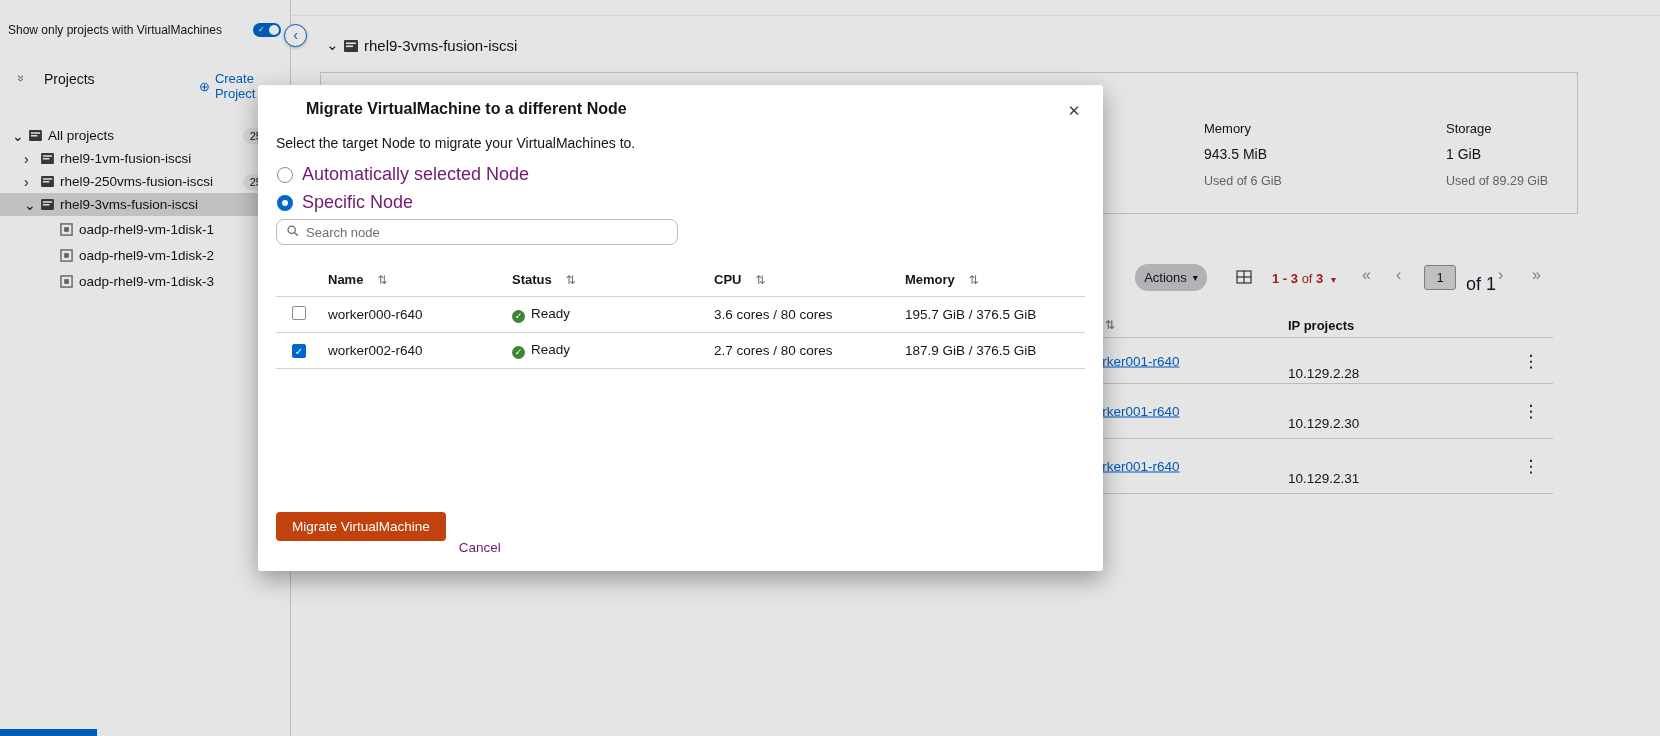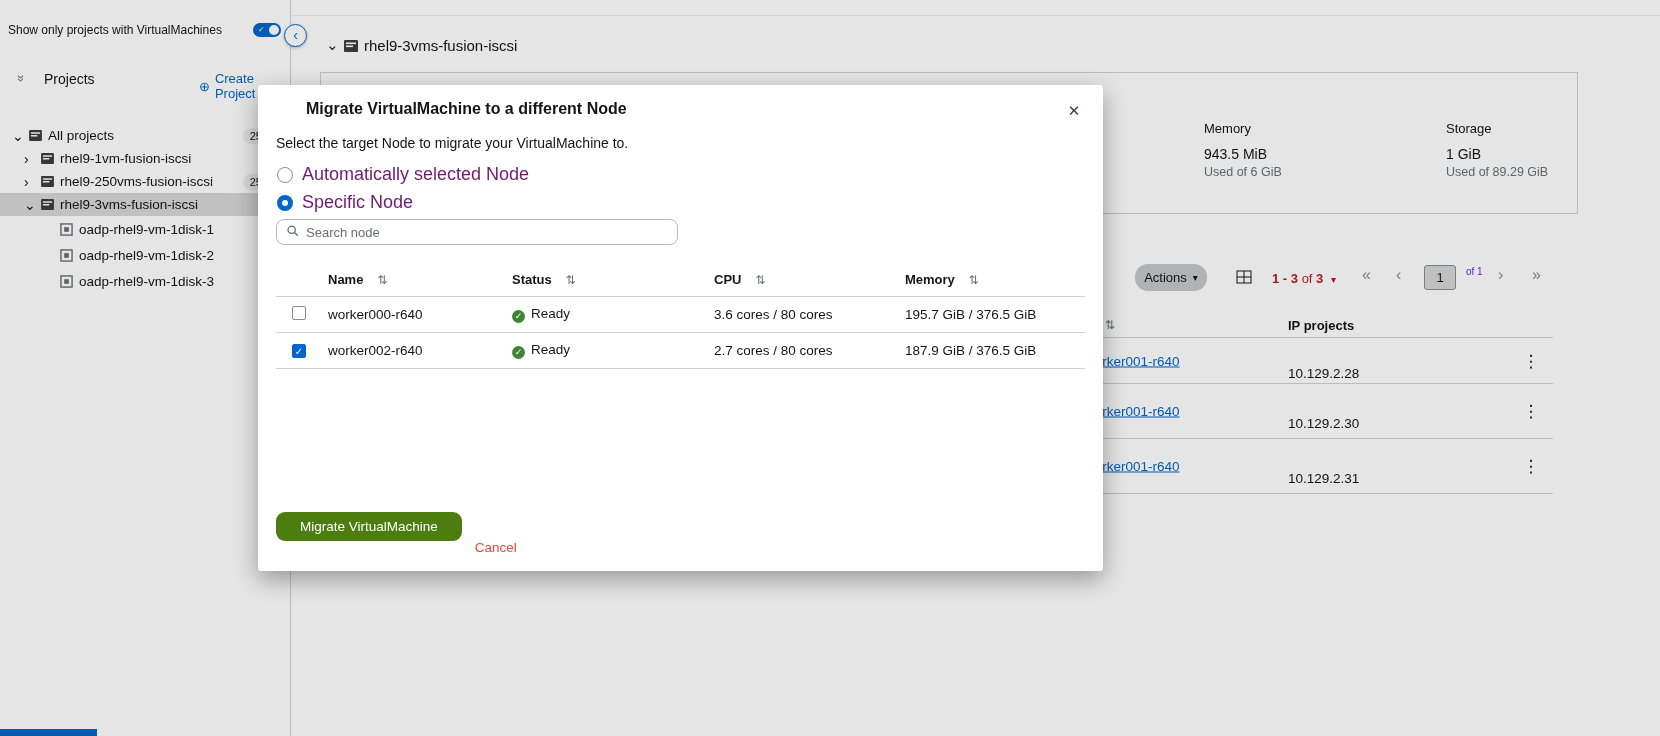--- a/index.html
+++ b/index.html
@@ -34,32 +34,32 @@
   .topline { position:absolute; left:0; top:15px; width:100%; height:1px; background:#ededed; }
   .vm-caret { position:absolute; left:34px; top:36px; font-size:15px; color:#151515; cursor:pointer; }
   .vm-title-icon { position:absolute; left:52px; top:38px; }
   .vm-title { position:absolute; left:72px; top:37px; font-size:15px; color:#151515; }
   .summary-card { position:absolute; left:28px; top:72px; width:1258px; height:142px; border:1px solid #d2d2d2; background:#fff; }
   .sum-block { position:absolute; top:48px; }
   .sum-block.mem { left:883px; }
   .sum-block.sto { left:1125px; }
   .sum-label { font-size:13px; color:#151515; }
   .sum-value { font-size:14px; color:#151515; margin-top:10px; }
-  .sum-sub { font-size:12.5px; color:#6a6e73; margin-top:3px; }
+  .sum-sub { font-size:12.5px; color:#6a6e73; margin-top:12px; }
 
   .actions-btn { position:absolute; left:843px; top:264px; width:72px; height:27px; border-radius:13px; background:#c4c7ca; color:#151515; font-size:13px; display:flex; align-items:center; justify-content:center; gap:6px; cursor:pointer; }
   .actions-btn .sm-caret { font-size:10px; }
   .columns-btn { position:absolute; left:944px; top:269px; cursor:pointer; }
   .pag-summary { position:absolute; left:980px; top:271px; font-size:13px; color:#b91c1c; cursor:pointer; white-space:nowrap; }
   .pag-summary b { font-weight:700; }
   .pag-summary .sm-caret { font-size:10px; margin-left:4px; }
   .nav-btn { position:absolute; top:266px; font-size:16px; color:#8a8d90; cursor:pointer; }
   .nav-first { left:1070px; } .nav-prev { left:1104px; } .nav-next { left:1206px; } .nav-last { left:1240px; }
   .page-input { position:absolute; left:1132px; top:265px; width:32px; height:25px; border:1px solid #8a8d90; border-radius:3px; background:#d6d6d6; font-size:13px; text-align:center; font-family:"Liberation Sans", sans-serif; color:#151515; }
-  .of-pages { position:absolute; left:1174px; top:266px; font-size:10px; color:#6d28d9; }
+  .of-pages { position:absolute; left:1174px; top:274px; font-size:18px; color:#0f172a; }
 
   .bg-table { position:absolute; left:20px; top:315px; width:1241px; }
   .bg-thead { position:relative; height:23px; border-bottom:1px solid #d2d2d2; }
   .bg-sort { position:absolute; left:793px; top:3px; color:#6a6e73; font-size:12px; cursor:pointer; }
   .bg-ip-header { position:absolute; left:976px; top:3px; font-size:13px; font-weight:700; color:#151515; }
   .bg-row { position:relative; border-bottom:1px solid #d2d2d2; height:55px; }
   .bg-row:nth-child(1) { height:46px; }
   .bg-link { position:absolute; left:773px; top:50%; transform:translateY(-50%); font-size:13.5px; color:#0066cc; text-decoration:underline; cursor:pointer; white-space:nowrap; }
   .bg-ip { position:absolute; left:976px; top:50%; transform:translateY(-50%); font-size:13.5px; color:#151515;margin-top:12px; }
   .bg-kebab { position:absolute; left:1209px; top:50%; transform:translateY(-50%); font-size:17px; color:#151515; cursor:pointer; width:20px; text-align:center; }
@@ -82,22 +82,22 @@
   .search-box input::placeholder { color:#6a6e73; }
   .node-table { position:absolute; left:18px; top:182px; width:809px; border-collapse:collapse; }
   .node-table th { text-align:left; font-size:13px; font-weight:700; color:#151515; padding:5px 0 9px; border-bottom:1px solid #d2d2d2; cursor:pointer; }
   .node-table th .sort { color:#6a6e73; font-size:12px; font-weight:400; margin-left:14px; }
   .node-table td { font-size:13.5px; color:#151515; padding:9px 0; border-bottom:1px solid #d2d2d2; }
   .node-table .cb-cell { padding-left:16px; }
   .cb { width:14px; height:14px; border:1px solid #8a8d90; border-radius:2px; background:#fff; display:inline-block; cursor:pointer; }
   .cb.checked { background:#0066cc; border-color:#0066cc; color:#fff; font-size:10px; line-height:14px; text-align:center; }
   .status-dot { width:13px; height:13px; border-radius:50%; background:#3e8635; color:#fff; font-size:9px; line-height:13px; text-align:center; display:inline-block; margin-right:6px; vertical-align:-1px; }
   .modal-footer { position:absolute; left:18px; bottom:16px; display:flex; align-items:center; gap:13px; }
-  .primary-btn { background:#4d7c0f; color:#fff; border:0; border-radius:9px; height:29px; padding:0 24px; font-size:13.5px; font-family:"Liberation Sans", sans-serif; cursor:pointer; }
-  .cancel-link { color:#ef4444; font-size:13.5px; cursor:pointer;margin-top:42px; }
+  .primary-btn { background:#c2410c; color:#fff; border:0; border-radius:4px; height:29px; padding:0 16px; font-size:13.5px; font-family:"Liberation Sans", sans-serif; cursor:pointer; }
+  .cancel-link { color:#701a75; font-size:13.5px; cursor:pointer;margin-top:42px; }
 </style>
 </head>
 <body>
 
 <div class="stage">
 
   <aside class="sidebar">
     <span class="filter-label">Show only projects with VirtualMachines</span>
     <span class="switch">
       <span class="chk">✓</span>
@@ -262,21 +262,21 @@
         </div>
       </div>
     </div>
   </main>
 
   <div class="backdrop"></div>
 
   <section class="modal">
     <h1 class="modal-title">Migrate VirtualMachine to a different Node</h1>
     <span class="modal-close">✕</span>
-    <p class="modal-desc">Select the target Node to migrate your VirtualMachine to.</p>
+    <p class="modal-desc">Select the target Node to migrate your VirtualMachines to.</p>
 
     <div class="radio-row r1">
       <span class="radio"></span>
       <span class="radio-label">Automatically selected Node</span>
     </div>
     <div class="radio-row r2">
       <span class="radio checked"></span>
       <span class="radio-label">Specific Node</span>
     </div>
 

